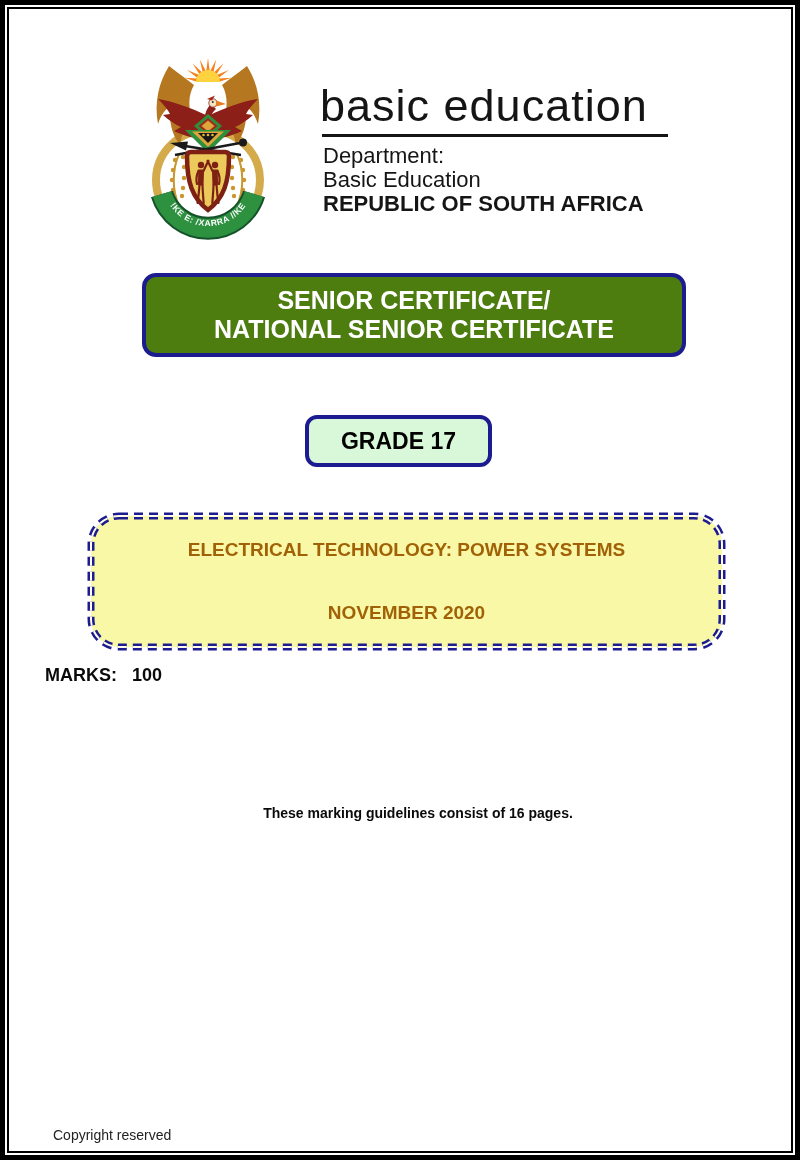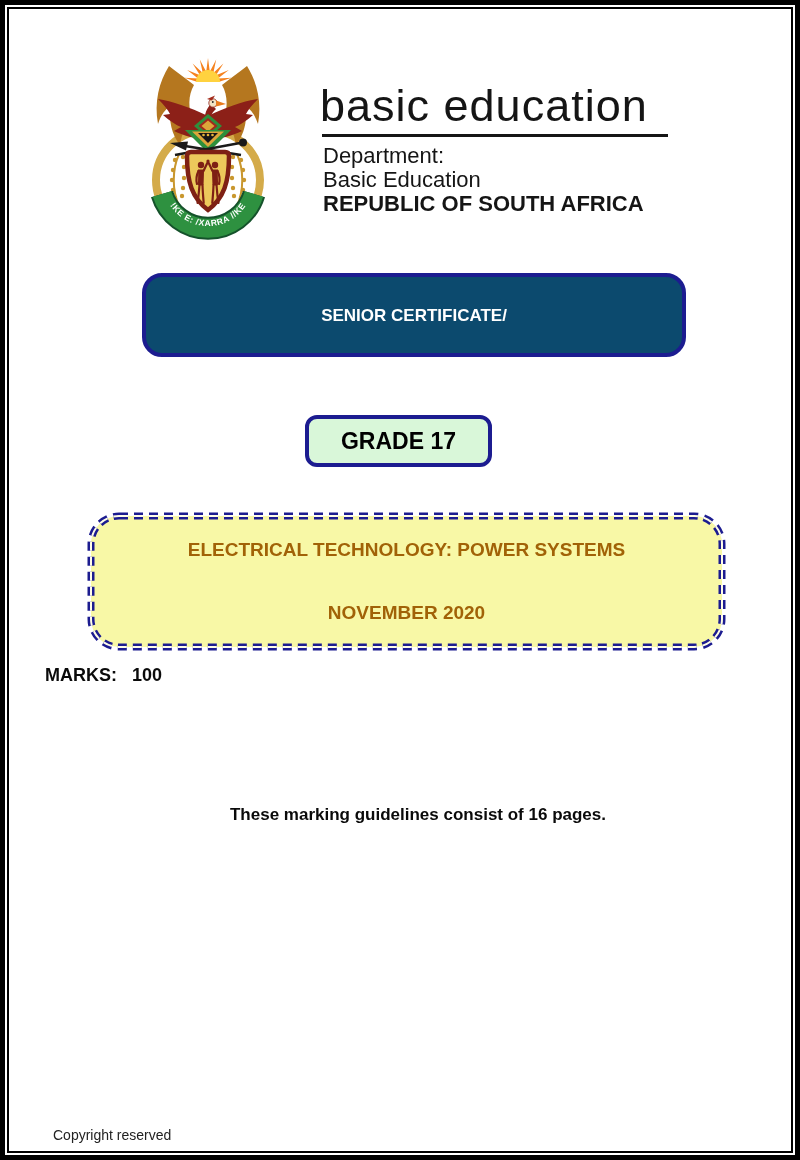--- a/index.html
+++ b/index.html
@@ -12,40 +12,40 @@
   .emblem{position:absolute;left:140px;top:48px;width:126px;height:188px;}
   .wordmark{
     position:absolute;left:315px;top:76px;font-size:45px;line-height:50px;
     color:#151515;letter-spacing:1px;font-weight:400;
   }
   .wordmark-rule{position:absolute;left:317px;top:129px;width:346px;height:3px;background:#151515;}
   .dept-block{position:absolute;left:318px;top:139px;font-size:22px;line-height:24px;color:#151515;}
   .dept-block .bold{font-weight:bold;}
   .cert-banner{
     position:absolute;left:137px;top:268px;width:544px;height:84px;
-    background:#0c4a6e;border:4px solid #1c1c90;border-radius:20px;
-    box-sizing:border-box;color:#fff;font-weight:bold;font-size:17px;line-height:29px;
+    background:#4d7c0f;border:4px solid #1c1c90;border-radius:14px;
+    box-sizing:border-box;color:#fff;font-weight:bold;font-size:25px;line-height:29px;
     display:flex;flex-direction:column;justify-content:center;text-align:center;
   }
   .grade-badge{
     position:absolute;left:300px;top:410px;width:187px;height:52px;
     background:#d9f7d9;border:4px solid #1c1c90;border-radius:12px;
     box-sizing:border-box;display:flex;align-items:center;justify-content:center;
     font-weight:bold;font-size:23px;color:#000;
   }
   .exam-box{position:absolute;left:80px;top:505px;width:643px;height:143px;}
   .exam-box svg{position:absolute;left:0;top:0;}
   .exam-lines{
     position:absolute;left:0;top:0;right:0;bottom:0;
     display:flex;flex-direction:column;justify-content:space-around;
     text-align:center;font-weight:bold;font-size:19px;color:#a16207;padding:8px 0;
   }
   .marks-line{position:absolute;left:40px;top:660px;font-weight:bold;font-size:18px;color:#0a0a0a;}
   .marks-line .value{margin-left:15px;}
-  .pages-note{position:absolute;left:0;right:0;top:800px;text-align:center;font-weight:bold;font-size:17px;color:#0a0a0a;margin-left:36px;}
+  .pages-note{position:absolute;left:0;right:0;top:800px;text-align:center;font-weight:bold;font-size:14px;color:#0a0a0a;margin-left:36px;}
   .copyright{position:absolute;left:48px;top:1122px;font-size:14px;color:#222;}
 </style>
 </head>
 <body>
 
 <div class="page">
 
   <svg class="emblem" viewBox="0 0 126 186">
     <defs>
       <g id="goldwing">
@@ -127,20 +127,21 @@
   <div class="wordmark">basic education</div>
   <div class="wordmark-rule"></div>
   <div class="dept-block">
     <div>Department:</div>
     <div>Basic Education</div>
     <div class="bold">REPUBLIC OF SOUTH AFRICA</div>
   </div>
 
   <div class="cert-banner">
     <div>SENIOR CERTIFICATE/</div>
+    <div>NATIONAL SENIOR CERTIFICATE</div>
   </div>
 
   <div class="grade-badge">
     <span>GRADE 17</span>
   </div>
 
   <div class="exam-box">
     <svg width="643" height="143" viewBox="0 0 643 143">
       <rect x="6" y="6" width="631" height="131" rx="28" fill="#f8f8a6" stroke="#1c1c90" stroke-width="7" stroke-dasharray="9 6"></rect>
       <rect x="6" y="6" width="631" height="131" rx="28" fill="none" stroke="#fffde8" stroke-width="2" stroke-dasharray="9 6"></rect>

